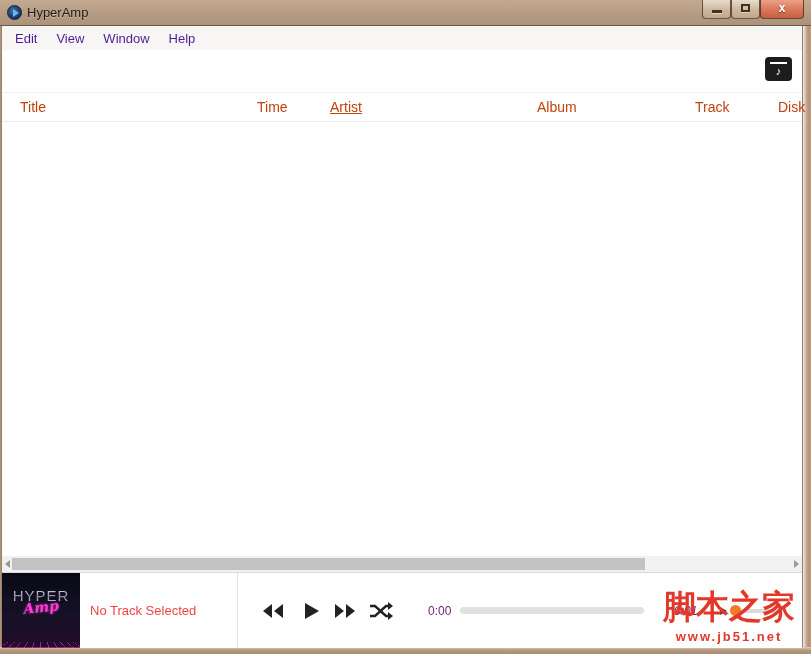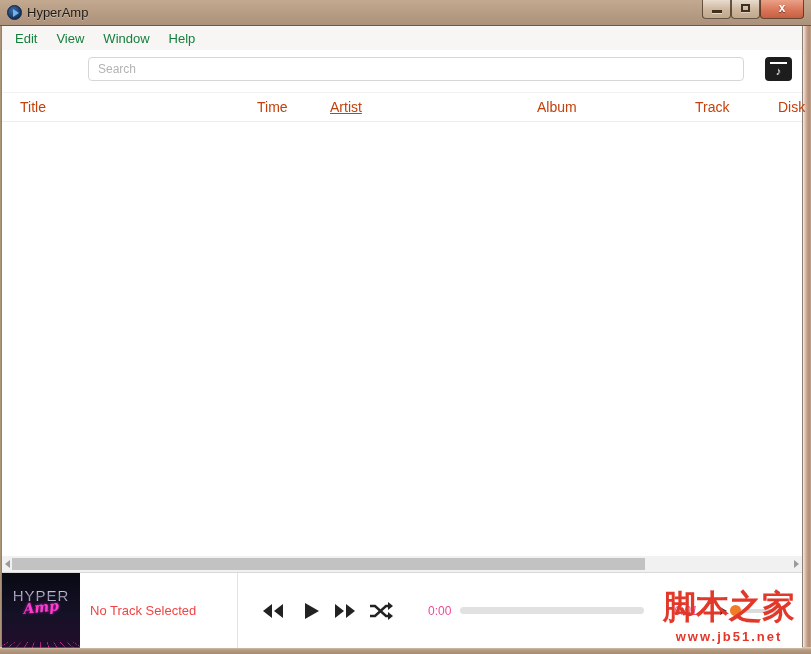--- a/index.html
+++ b/index.html
@@ -44,21 +44,21 @@
   .border-left{position:absolute;left:0;top:26px;bottom:0;width:2px;background:linear-gradient(to right,#b79b82,#8f7763);}
   .border-right{position:absolute;right:0;top:26px;bottom:0;width:9px;
     background:linear-gradient(to right,#504538 0,#efe6dc 15%,#c79e8a 55%,#b18f78 80%,#bfa48b 100%);}
   .border-bottom{position:absolute;left:0;right:0;bottom:0;height:7px;
     background:linear-gradient(#ded0bd,#b79c82 40%,#a78c73);}
   
   .menubar{
     position:absolute;left:2px;right:9px;top:26px;height:24px;
     background:#f7f6f5;display:flex;align-items:center;padding-left:10px;box-sizing:border-box;
   }
-  .menu-item{font-size:13px;color:#15803d;margin-right:13px;padding:2px 3px;cursor:default;}
+  .menu-item{font-size:13px;color:#4c1d95;margin-right:13px;padding:2px 3px;cursor:default;}
   
   .search-row{position:absolute;left:2px;right:9px;top:50px;height:42px;background:#fff;}
   .search-input{
     position:absolute;left:86px;top:7px;width:656px;height:24px;box-sizing:border-box;
     border:1px solid #d6d6d6;border-radius:4px;padding:0 9px;
     font-family:"Liberation Sans",sans-serif;font-size:12px;color:#333;outline:none;background:#fff;
   }
   .search-input::placeholder{color:#b3b3b3;}
   .music-btn{
     position:absolute;left:763px;top:7px;width:27px;height:24px;
@@ -115,21 +115,21 @@
     font-size:14px;color:#ff3bd4;transform:rotate(-6deg);text-shadow:0 0 3px rgba(255,59,212,.7);
   }
   .track-label{position:absolute;left:88px;top:30px;font-size:13px;color:#ef4444;}
   .player-divider{position:absolute;left:235px;top:0;bottom:0;width:1px;background:#e3e3e3;}
   .pbtn{position:absolute;top:27px;width:22px;height:22px;cursor:pointer;}
   .pbtn svg{display:block;}
   .btn-prev{left:260px;}
   .btn-play{left:298px;}
   .btn-next{left:332px;}
   .btn-shuffle{left:367px;}
-  .time-label{position:absolute;top:31px;font-size:12px;color:#ec4899;}
+  .time-label{position:absolute;top:31px;font-size:12px;color:#701a75;}
   .time-elapsed{left:426px;}
   .time-duration{left:672px;font-style:italic;}
   .progress{position:absolute;left:458px;top:34px;width:184px;height:7px;border-radius:4px;background:#e1e1e1;cursor:pointer;}
   .volume{position:absolute;left:714px;top:30px;width:62px;height:16px;cursor:pointer;}
   .vol-speaker{position:absolute;left:4px;top:4px;width:0;height:0;border-left:7px solid #2a2a2a;border-top:4px solid transparent;border-bottom:4px solid transparent;}
   .vol-track{position:absolute;left:14px;top:6px;width:46px;height:4px;border-radius:2px;background:#dcdcdc;}
   .vol-knob{position:absolute;left:14px;top:2px;width:11px;height:11px;border-radius:50%;background:#f07b28;}
   
   .watermark{
     position:absolute;left:659px;top:587px;width:140px;z-index:50;
@@ -160,21 +160,20 @@
 <div class="border-bottom"></div>
 
 <div class="menubar">
   <span class="menu-item">Edit</span>
   <span class="menu-item">View</span>
   <span class="menu-item">Window</span>
   <span class="menu-item">Help</span>
 </div>
 
 <div class="search-row">
-  <input class="search-input" type="text" placeholder="Search" style="">
   <div class="music-btn">
     <div class="slot"></div>
     <div class="note">♪</div>
   </div>
 </div>
 
 <div class="table-header">
   <span class="col col-title">Title</span>
   <span class="col col-time">Time</span>
   <span class="col col-artist">Artist</span>

